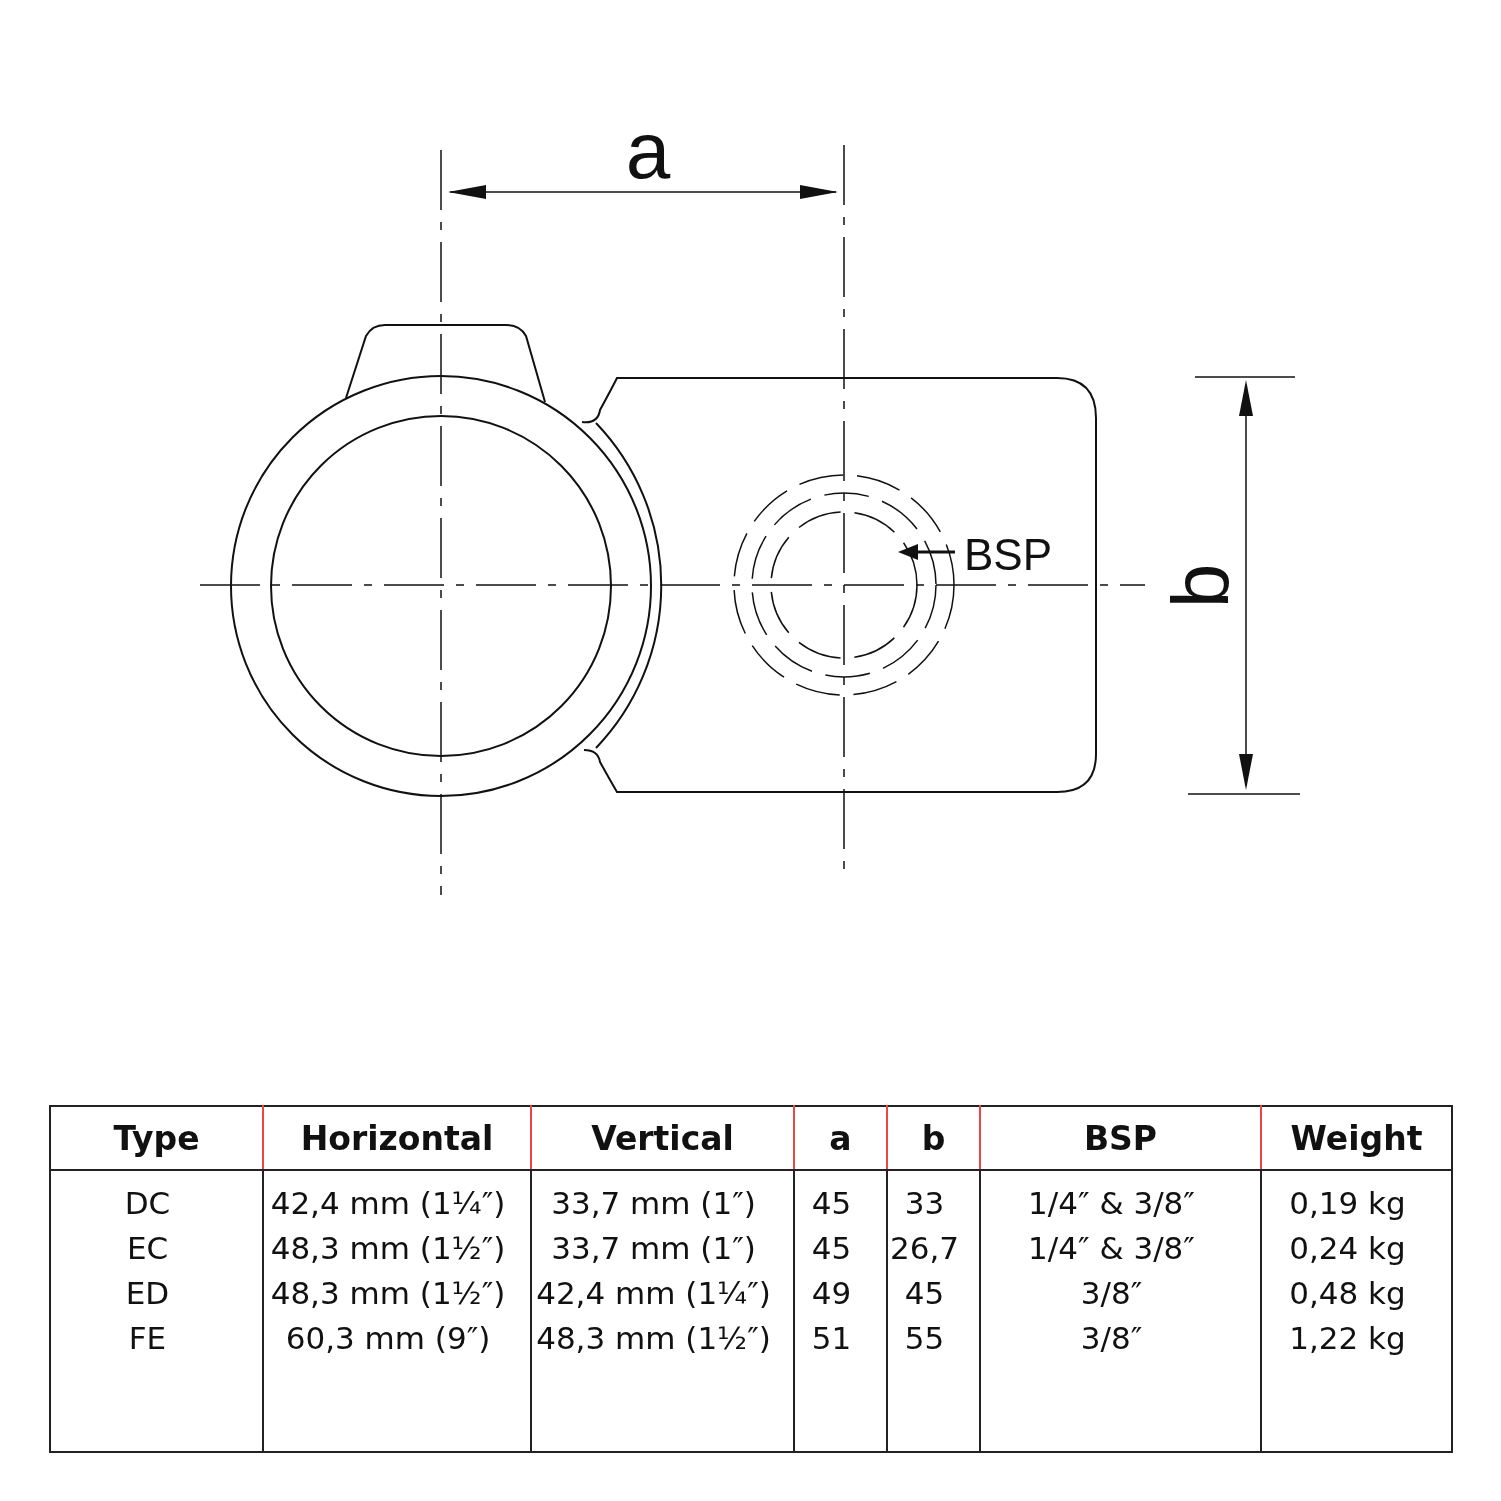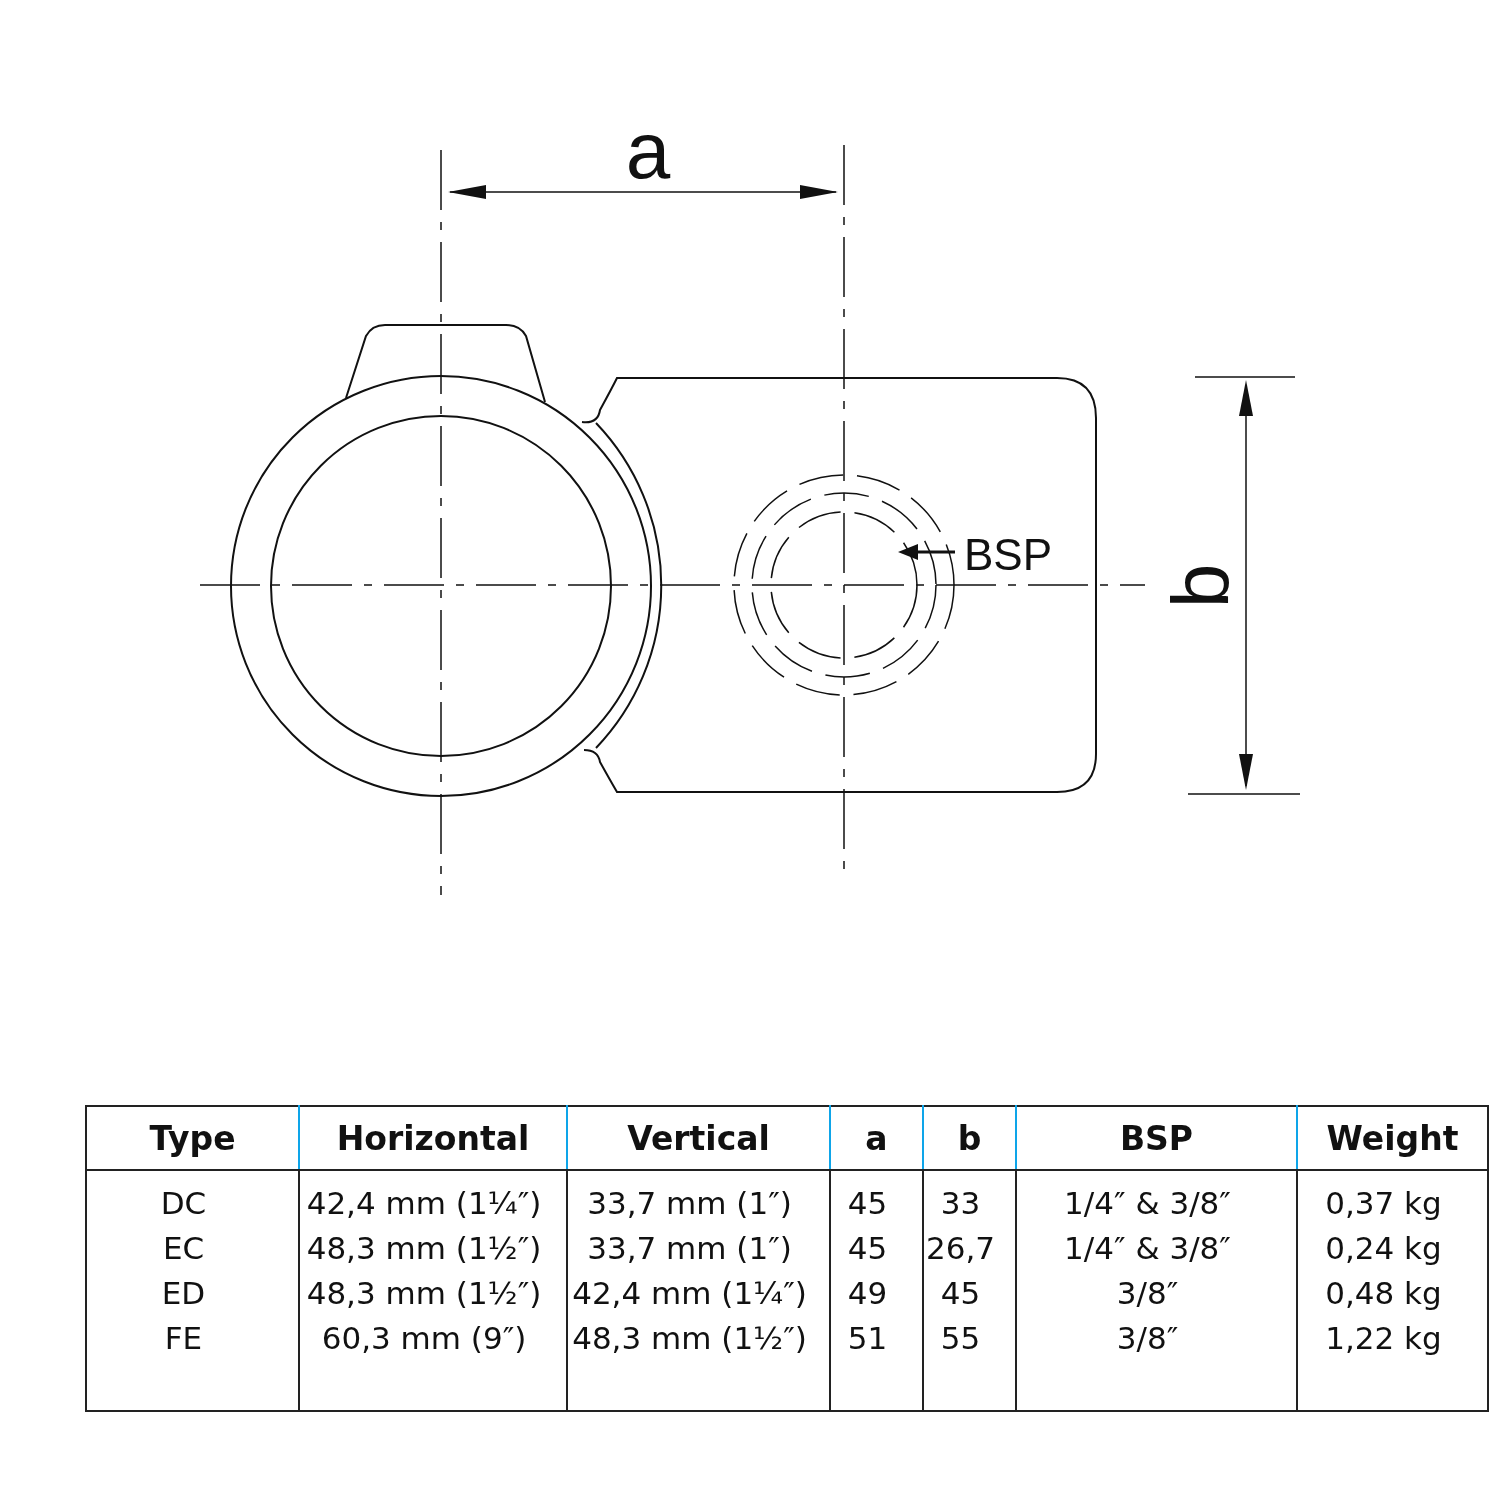--- a/index.html
+++ b/index.html
@@ -1,21 +1,21 @@
 <!DOCTYPE html>
 <html><head>
   <meta charset="utf-8">
   <style>
     html, body { margin:0; padding:0; background:#ffffff; }
     body { width:1501px; height:1501px; position:relative; overflow:hidden; font-family:"DejaVu Sans", sans-serif; color:#111; }
     #drawing { position:absolute; left:0; top:0; width:1501px; height:1060px; }
     .dimlabel { font-family:"Liberation Sans", sans-serif; font-size:80px; fill:#111; }
     .bsplabel { font-family:"Liberation Sans", sans-serif; font-size:44px; fill:#111; }
-    #spec-table { position:absolute; left:49px; top:1105px; width:1402px; height:307px; border-collapse:collapse; border:2px solid #222; table-layout:fixed;margin-left:36px; }
-    #spec-table th { height:62px; font-family:"DejaVu Sans", sans-serif; font-weight:bold; font-size:33px; border-left:2px solid #0ea5e9; border-bottom:2px solid #222; text-align:center; vertical-align:middle; padding:0; }
+    #spec-table { position:absolute; left:49px; top:1105px; width:1402px; height:348px; border-collapse:collapse; border:2px solid #222; table-layout:fixed; }
+    #spec-table th { height:62px; font-family:"DejaVu Sans", sans-serif; font-weight:bold; font-size:33px; border-left:2px solid #ef4444; border-bottom:2px solid #222; text-align:center; vertical-align:middle; padding:0; }
     #spec-table td { font-family:"DejaVu Sans", sans-serif; font-size:31px; border-left:2px solid #222; text-align:center; vertical-align:top; padding:10px 18px 0 0; line-height:45px; white-space:nowrap; }
     #spec-table th:first-child, #spec-table td:first-child { border-left:none; }
     .cell-line { display:block; }
   </style>
 </head>
 <body>
 
 <svg id="drawing" viewBox="0 0 1501 1060" xmlns="http://www.w3.org/2000/svg">
   <g fill="none" stroke="#111" stroke-width="2">
 
@@ -108,20 +108,20 @@
         <span class="cell-line">45</span>
         <span class="cell-line">55</span>
       </td>
       <td>
         <span class="cell-line">1/4″ &amp; 3/8″</span>
         <span class="cell-line">1/4″ &amp; 3/8″</span>
         <span class="cell-line">3/8″</span>
         <span class="cell-line">3/8″</span>
       </td>
       <td>
-        <span class="cell-line">0,37 kg</span>
+        <span class="cell-line">0,19 kg</span>
         <span class="cell-line">0,24 kg</span>
         <span class="cell-line">0,48 kg</span>
         <span class="cell-line">1,22 kg</span>
       </td>
     </tr>
   </tbody>
 </table>
 
 </body></html>

